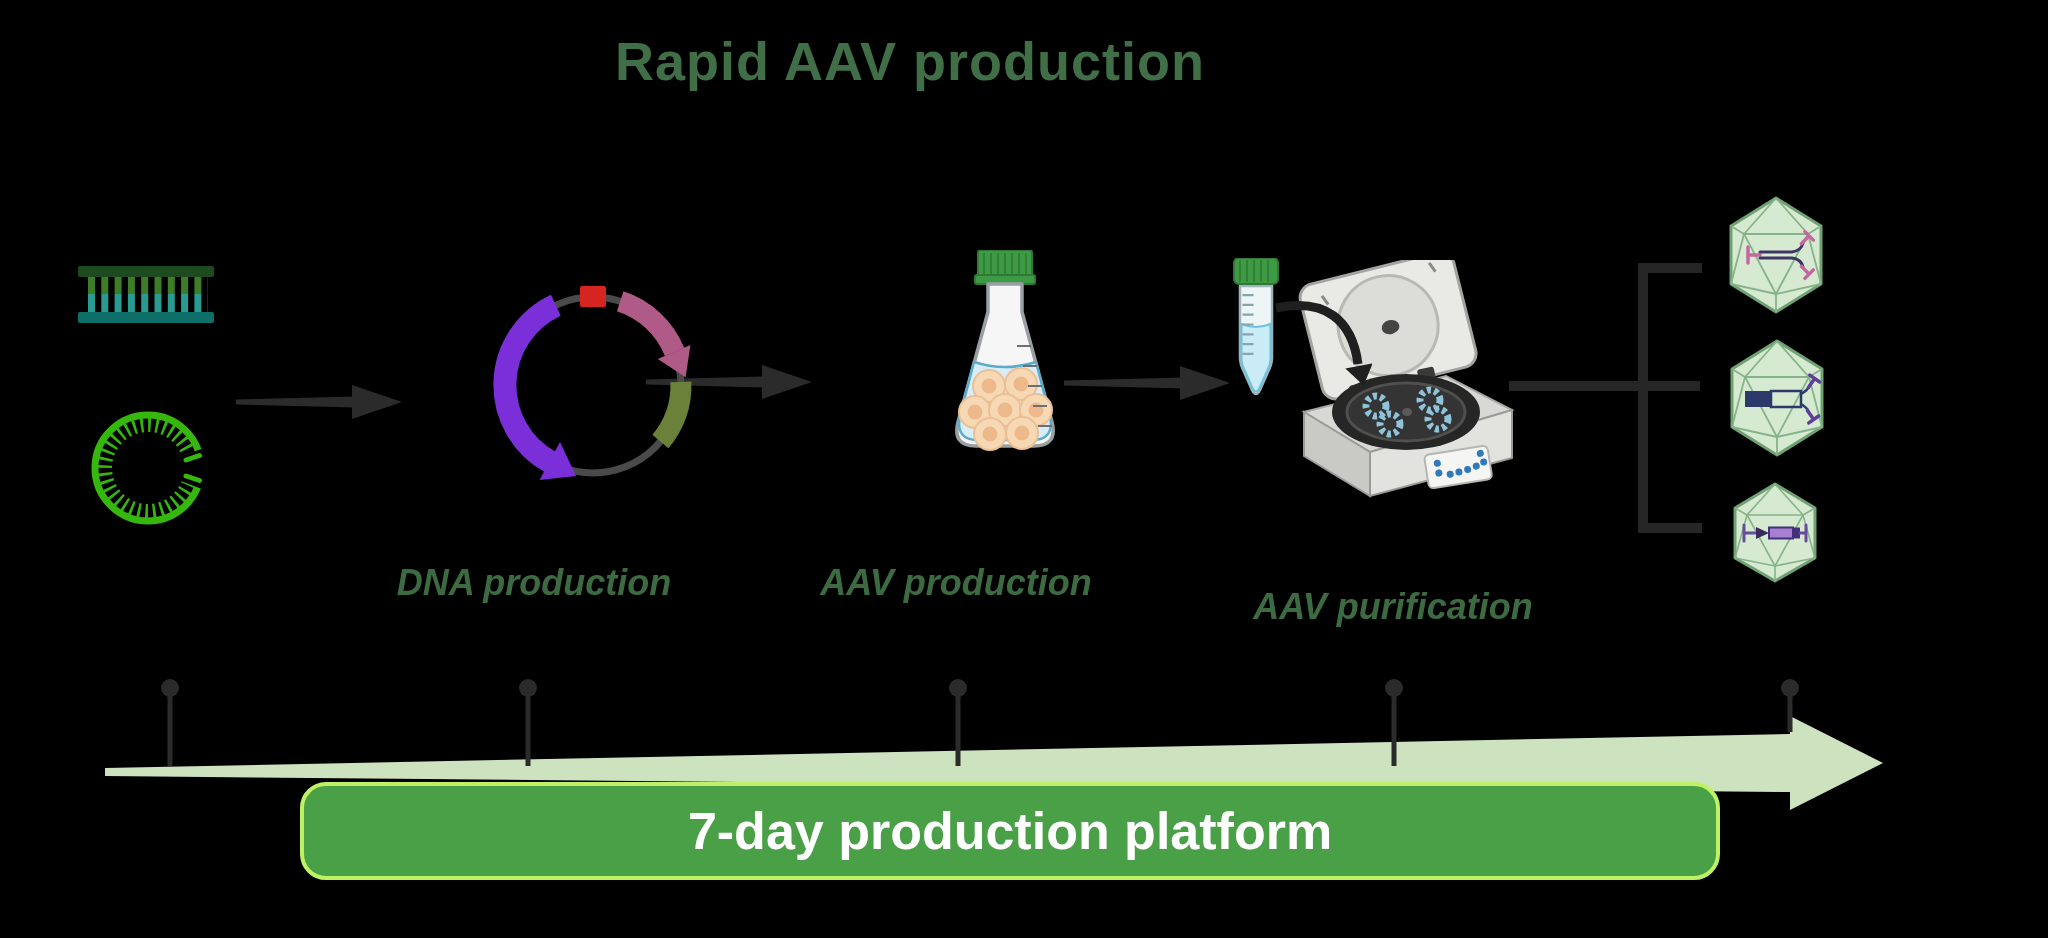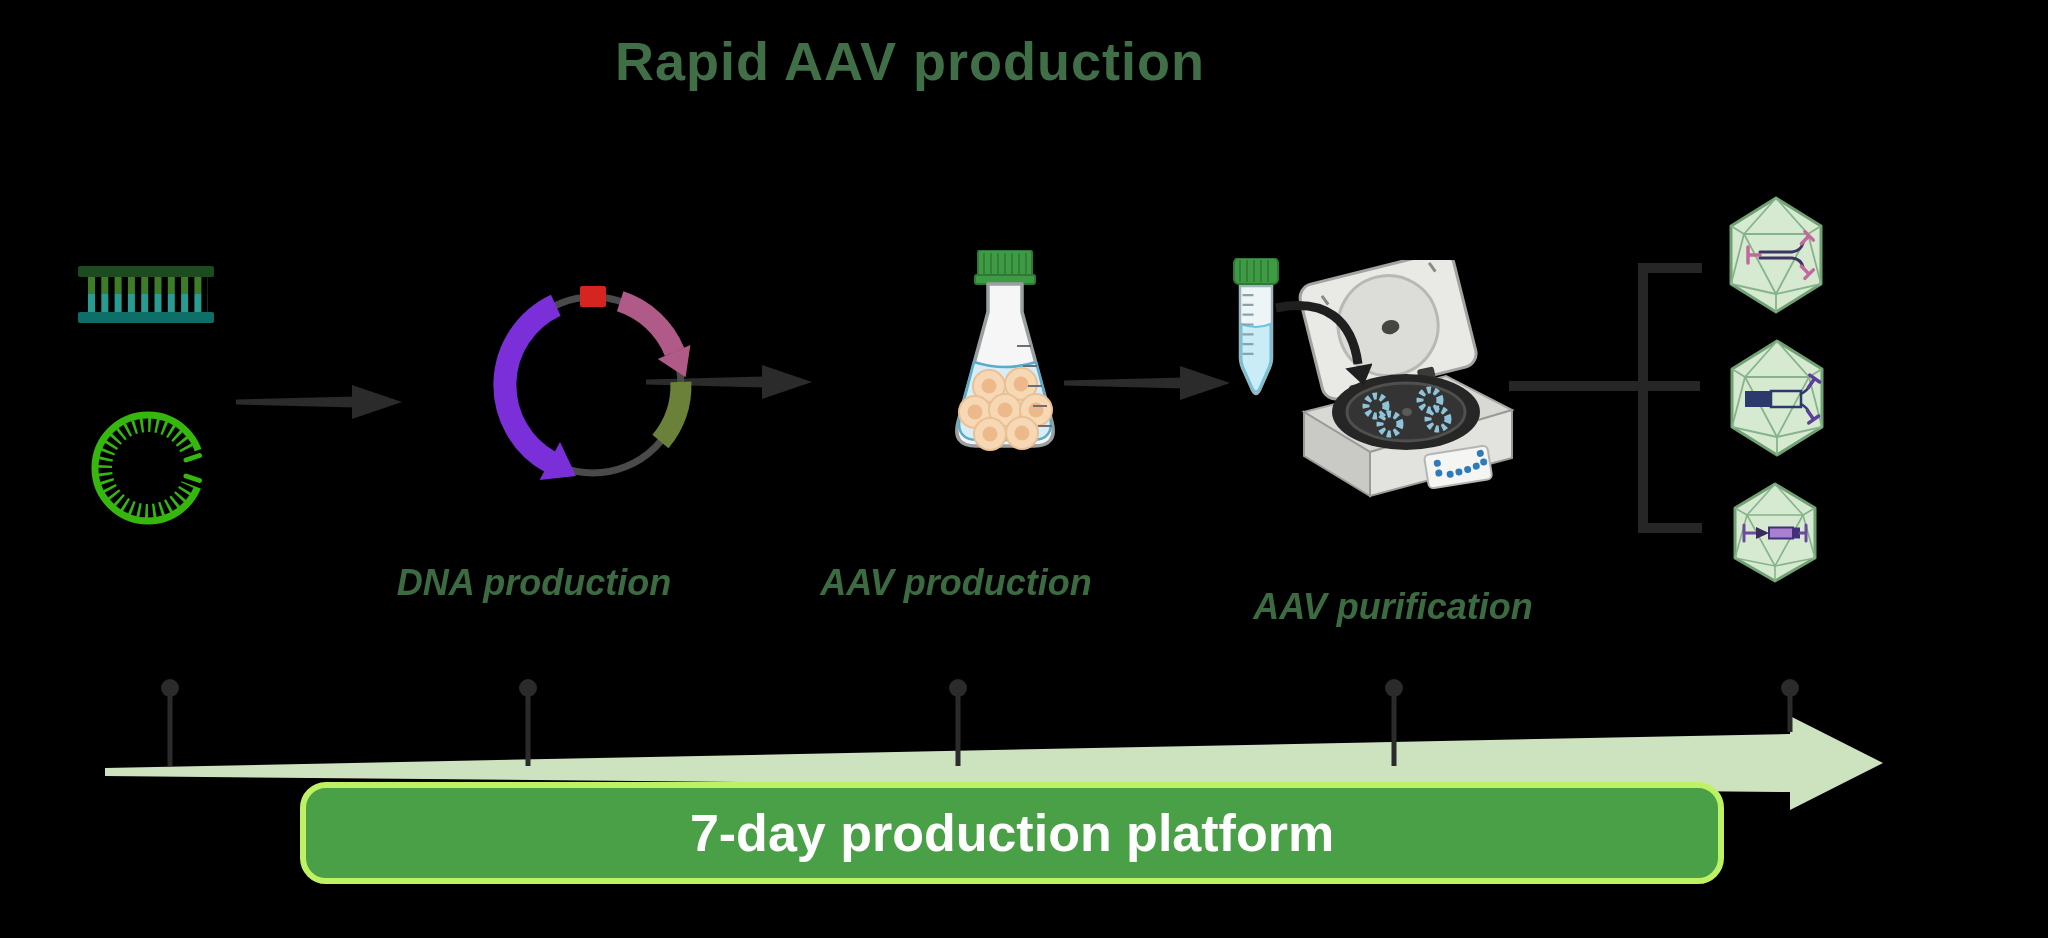--- a/index.html
+++ b/index.html
@@ -21,21 +21,21 @@
   #flask{left:944px;top:250px;}
   #tube{left:1232px;top:258px;}
   #centrifuge{left:1298px;top:260px;}
   #curved{left:1268px;top:294px;}
   #bracket{left:1495px;top:256px;}
   #capsid1{left:1726px;top:196px;}
   #capsid2{left:1727px;top:339px;}
   #capsid3{left:1731px;top:482px;}
   #timeline{left:95px;top:672px;}
   #banner{left:300px;top:782px;width:1412px;height:90px;background:#4aa046;
-          border:6px solid #bef264;border-radius:26px;display:flex;
+          border:4px solid #bef264;border-radius:26px;display:flex;
           align-items:center;justify-content:center;z-index:5;}
   #banner span{color:#fff;font-size:52px;font-weight:bold;}
 </style>
 </head>
 <body>
 
 <div id="stage">
 
   <div id="title" class="abs">Rapid AAV production</div>
 

